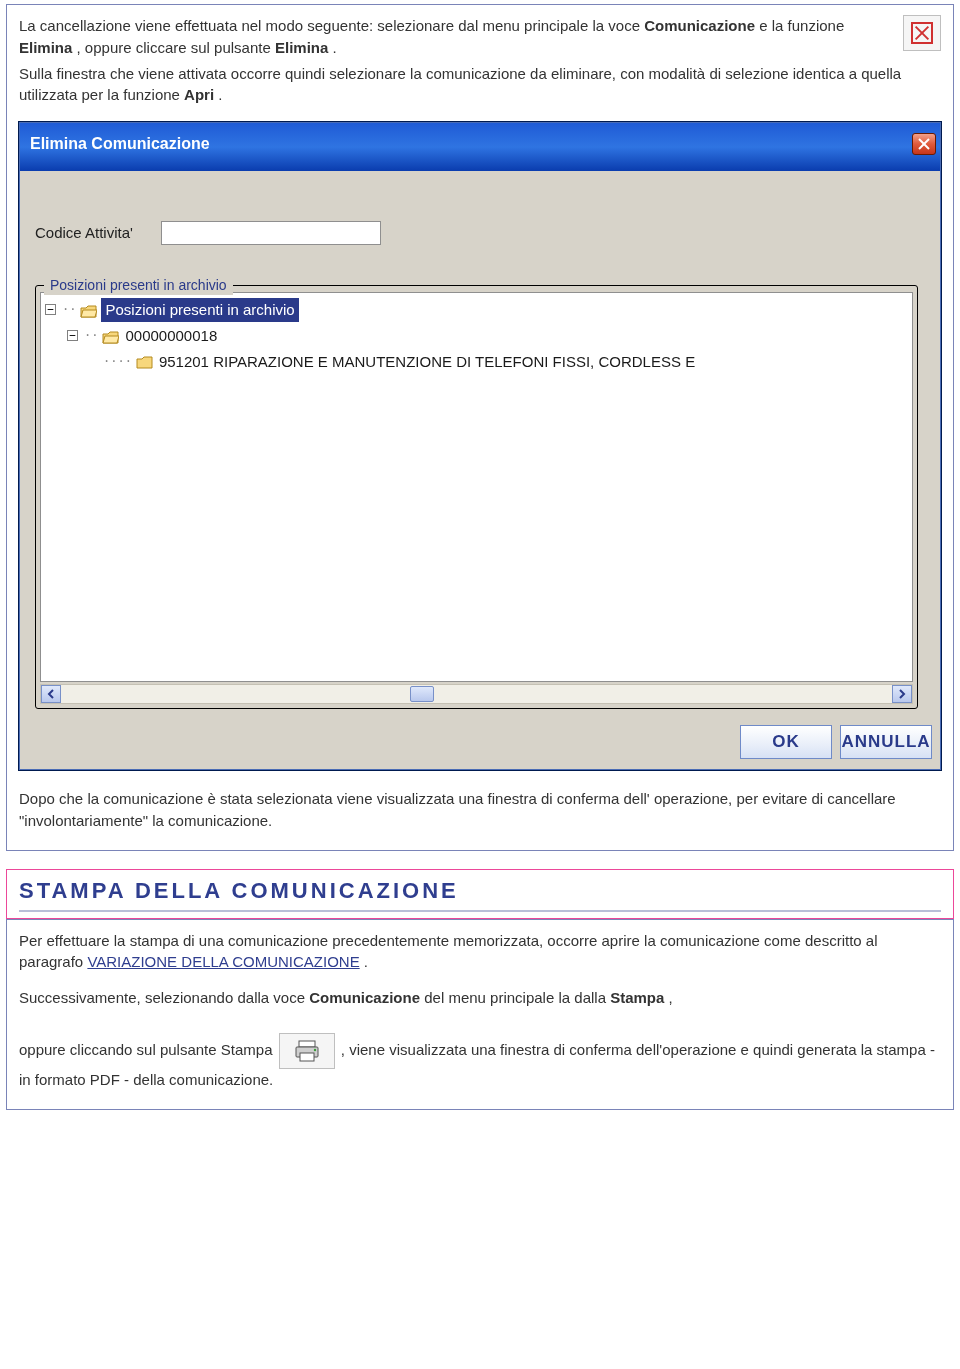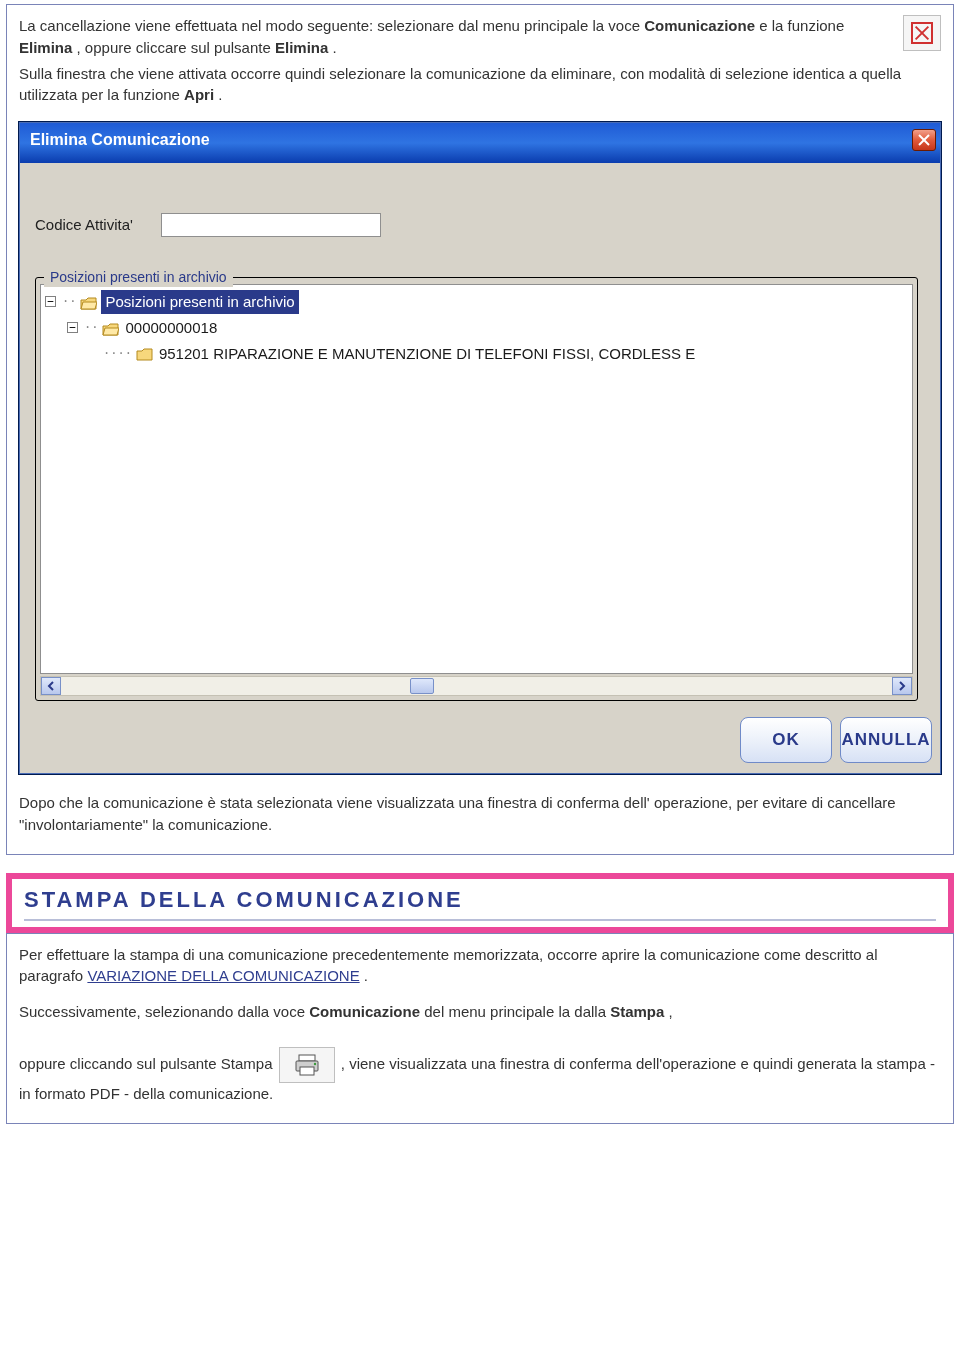--- a/index.html
+++ b/index.html
@@ -10,21 +10,21 @@
     background: #fff;
     width: 960px;
   }
   .section-box {
     border: 1px solid #7a84b8;
     margin: 4px 6px 18px 6px;
     padding: 10px 12px 14px 12px;
     line-height: 1.45;
   }
   .section-heading-wrap {
-    border: 6px solid #ec4899;
+    border: 1px solid #ec4899;
     margin: 4px 6px 0 6px;
     padding: 8px 12px 6px 12px;
   }
   .section-heading {
     color: #2f3e8f;
     font-weight: bold;
     letter-spacing: 3px;
     font-size: 22px;
     padding-bottom: 2px;
   }
@@ -73,21 +73,21 @@
   .xp-window {
     margin: 16px 0 18px 0;
     border: 1px solid #4a6cb5;
     background: #d7d3c9;
     font-family: Tahoma, Verdana, sans-serif;
     font-size: 15px;
     color: #1a1a1a;
     box-shadow: 0 0 0 1px #001a4f;
   }
   .xp-titlebar {
-    height: 40px;
+    height: 48px;
     background: linear-gradient(to bottom, #1f5bd6 0%, #2f74e2 50%, #0a3cae 100%);
     display: flex;
     align-items: center;
     justify-content: space-between;
     padding: 0 4px 6px 10px;
     color: #fff;
     font-weight: bold;
     font-size: 16px;
   }
   .xp-close {
@@ -188,23 +188,23 @@
     background: linear-gradient(to bottom,#dfe8fb,#b9c8ed);
     border:1px solid #7890c8;
     border-radius:2px;
   }
   .xp-button-row {
     display:flex; justify-content:flex-end; gap:8px;
     padding: 10px 8px 10px 8px;
   }
   .xp-button {
     min-width: 92px;
-    height: 46px;
+    height: 34px;
     border: 1px solid #6f8ac8;
-    border-radius: 8px;
+    border-radius: 0;
     background: linear-gradient(to bottom, #ffffff 0%, #e8eef9 60%, #d7e1f5 100%);
     color: #2a3a8a;
     font-weight: bold;
     font-size: 17px;
     letter-spacing: 1px;
     display:flex; align-items:center; justify-content:center;
   }
 
   
   .print-icon-box {

